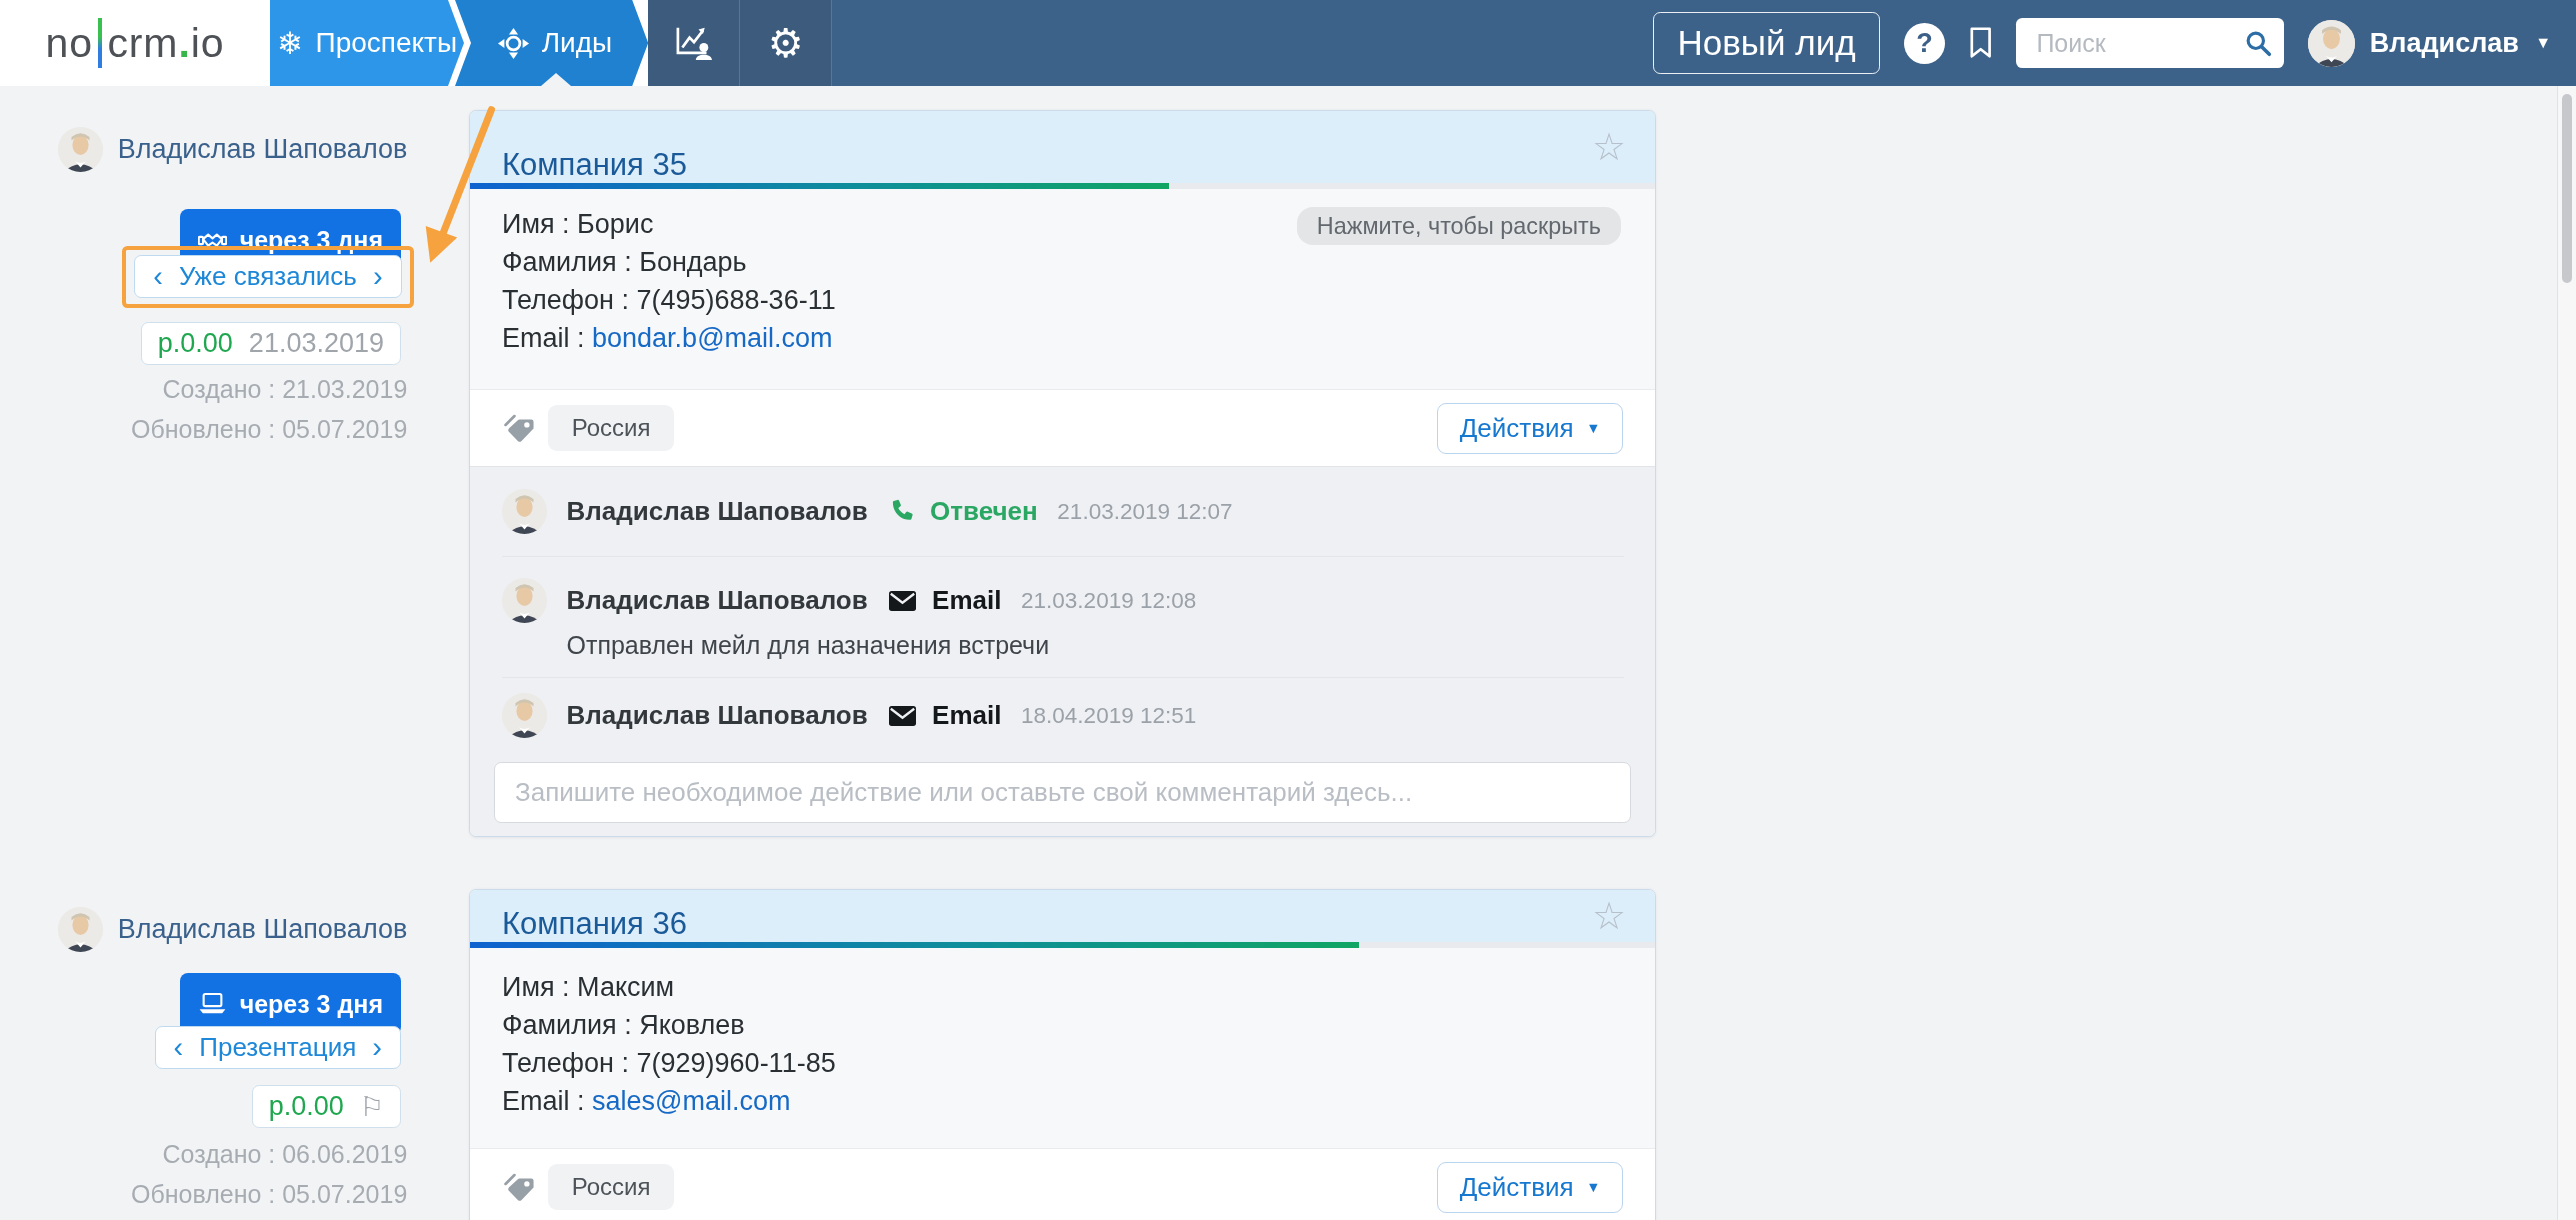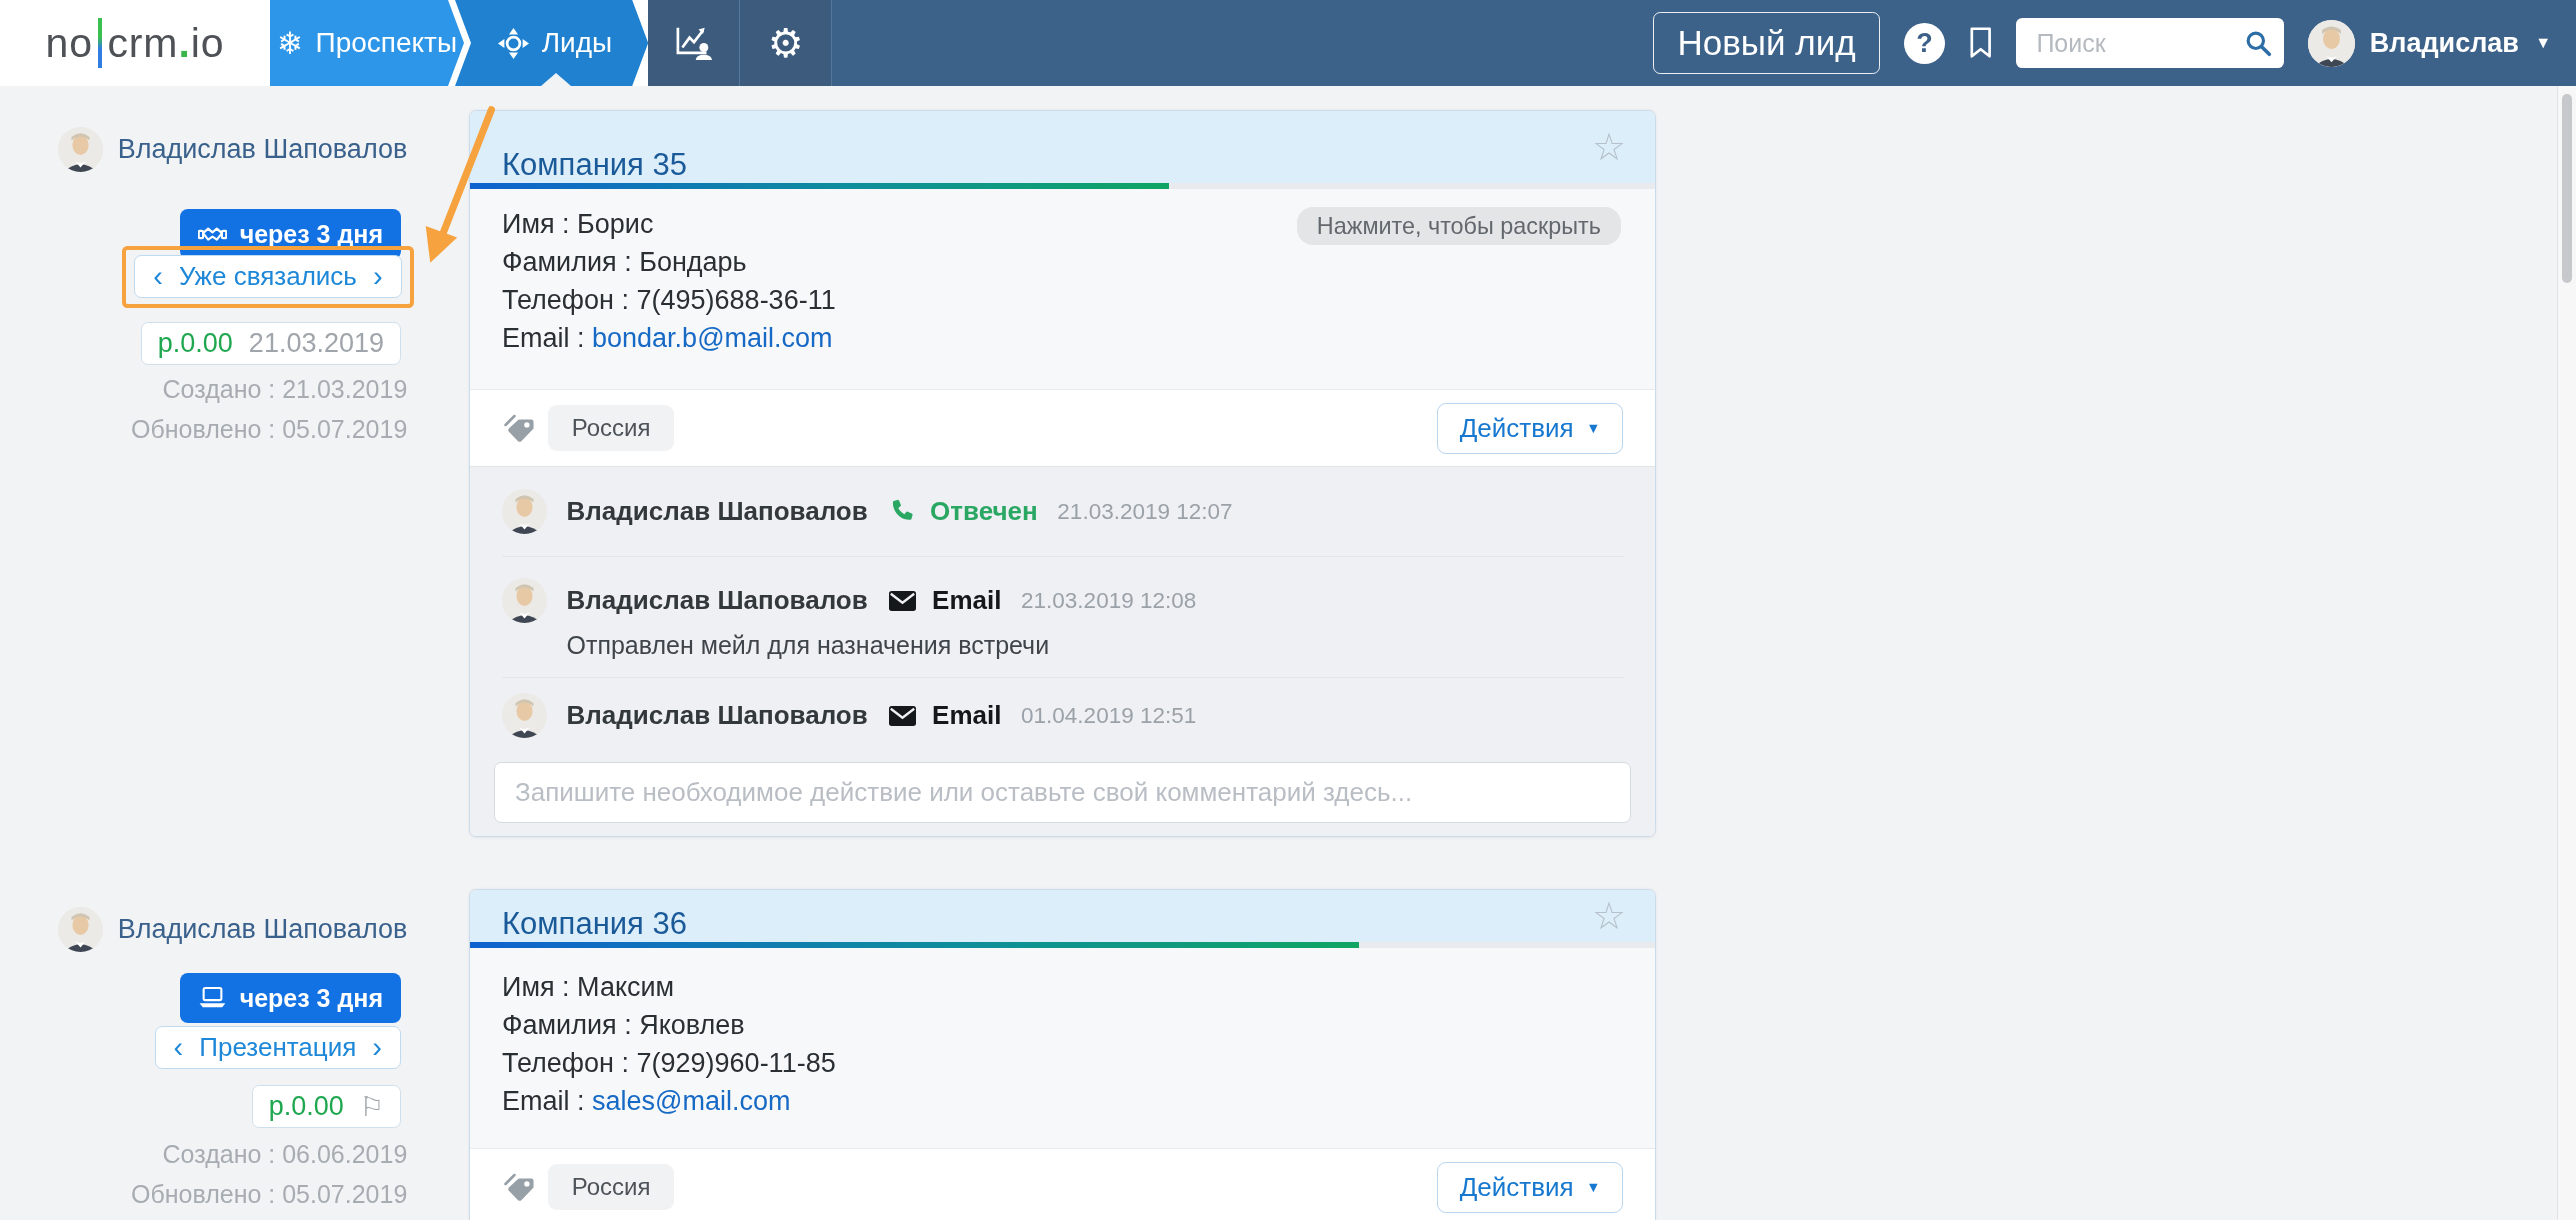--- a/index.html
+++ b/index.html
@@ -41,21 +41,21 @@
 
   
   .av{width:45px;height:45px;border-radius:50%;overflow:hidden;background:#ececea;flex:none;display:inline-block;}
   .av.big{width:47px;height:47px;}
 
   
   .sidebar{position:absolute;left:58px;top:86px;width:352px;height:1134px;}
   .sb-owner{position:absolute;right:2.7px;display:flex;align-items:center;gap:14.4px;}
   .sb-owner .oname{color:#39618c;font-size:27px;font-weight:500;white-space:nowrap;}
   .badge{position:absolute;right:9px;display:inline-flex;align-items:center;gap:12.6px;height:40px;
-       background:#1272e4;border-radius:8px;padding:5px 18px;color:#fff;font-size:25px;font-weight:600;cursor:pointer;}
+       background:#1272e4;border-radius:8px;padding:11px 18px;color:#fff;font-size:25px;font-weight:600;cursor:pointer;}
   .stepbox{display:inline-flex;align-items:center;gap:16px;height:41px;background:#fff;
        border:1.8px solid #bedaf1;border-radius:7.2px;padding:0 18px;color:#1d87d8;font-size:26px;cursor:pointer;white-space:nowrap;}
   .stepbox .chev{font-size:29px;color:#1d87d8;cursor:pointer;}
   .hl{position:absolute;right:-3.6px;border:4.5px solid #f6a33f;border-radius:5.4px;padding:5.4px 8px;}
   .step-plain{position:absolute;right:9px;}
   .amountbox{position:absolute;right:9px;display:inline-flex;align-items:center;gap:16px;height:41px;background:#fff;
        border:1.8px solid #cfe0ec;border-radius:7.2px;padding:0 16px;cursor:pointer;}
   .amountbox .amt{color:#1fa74f;font-size:27px;font-weight:400;}
   .amountbox .adate{color:#a0a5ab;font-size:27px;}
   .amountbox .aflag{color:#9aa0a6;font-size:27px;}
@@ -341,21 +341,21 @@
             </svg></span>
         <div class="tl-line">
           <span class="tl-name">Владислав Шаповалов</span>
           <span style="display:flex;margin-left:5.4px;">
             <svg width="27" height="20" viewBox="0 0 30 22">
                 <rect x="0" y="0" width="30" height="22" rx="3" fill="#15181b"></rect>
                 <path d="M2 3 L15 13 L28 3" fill="none" stroke="#eef0f3" stroke-width="2.6"></path>
               </svg>
           </span>
           <span class="tl-dark">Email</span>
-          <span class="tl-time">01.04.2019 12:51</span>
+          <span class="tl-time">18.04.2019 12:51</span>
         </div>
       </div>
       <div class="cmtbox">
         <span class="ph">Запишите необходимое действие или оставьте свой комментарий здесь...</span>
       </div>
     </div>
   </div>
 
   <div class="card" style="top:889px;height:450px;">
     <div class="card-header" style="height:52px;">

